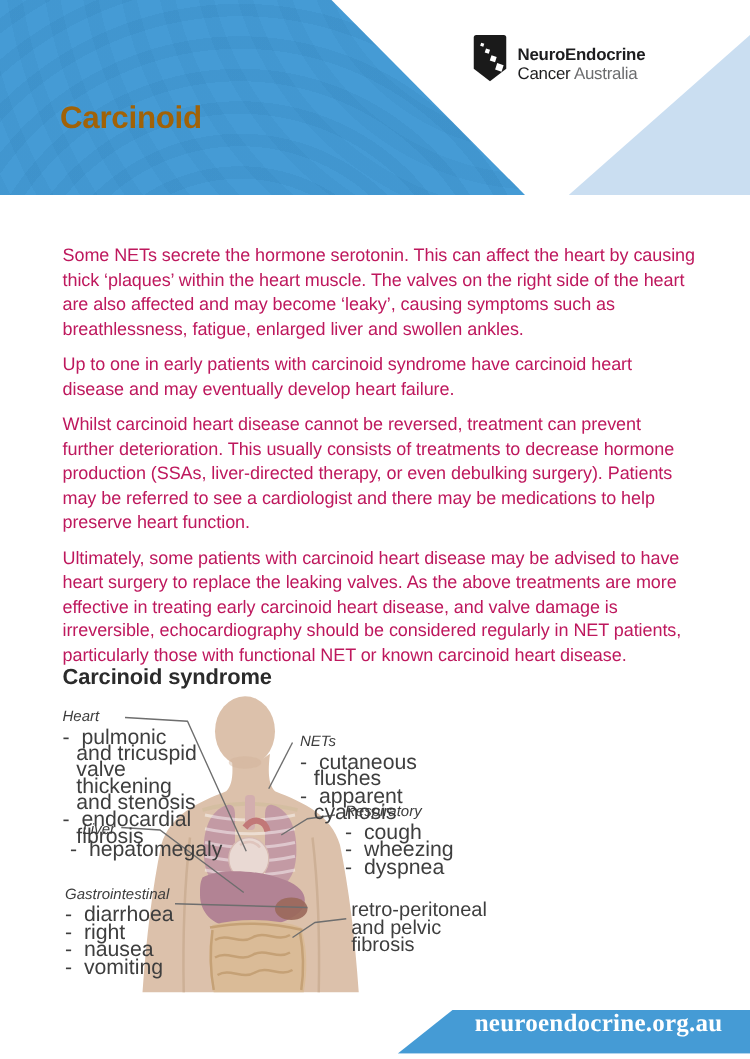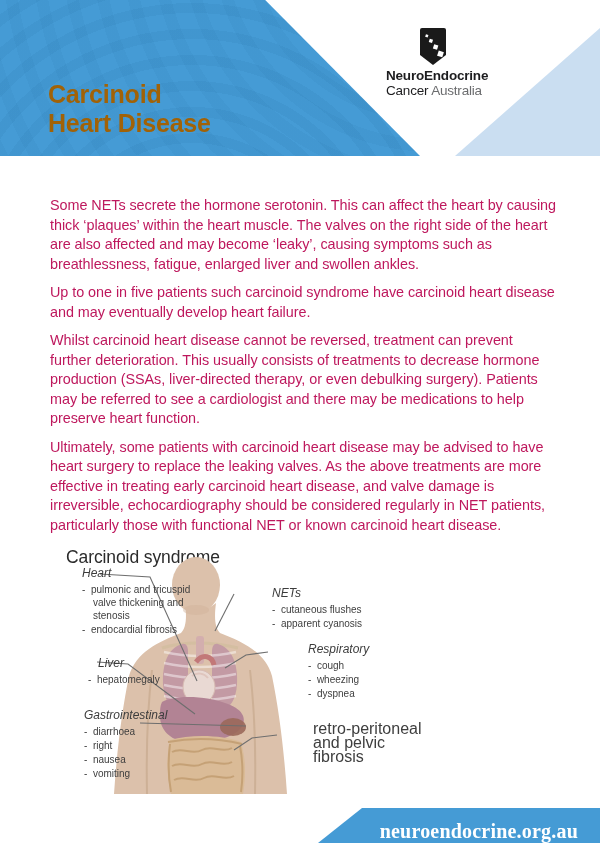--- a/index.html
+++ b/index.html
@@ -21,97 +21,96 @@
   }
   .header-lightblue{
     position:absolute;top:0;left:455px;width:145px;height:156px;background:#cadef1;
     clip-path:polygon(100% 18%,100% 100%,0 100%);
   }
   .page-title{
     position:absolute;left:48px;top:80px;z-index:3;margin:0;
     font-size:25px;line-height:29px;font-weight:700;color:#a16207;letter-spacing:-0.2px;
   }
   
-  .logo{position:absolute;left:378px;top:28px;z-index:3;display:flex;align-items:center;flex-direction:column;}
+  .logo{position:absolute;left:378px;top:28px;z-index:3;display:flex;align-items:flex-end;}
   .logo-shield{width:28px;height:38px;flex:0 0 auto;}
   .logo-text{margin-left:8px;margin-top:2px;line-height:15px;font-size:13.5px;letter-spacing:-0.2px;white-space:nowrap;}
   .logo-line1{font-weight:700;color:#1d1d1f;}
   .logo-bold{font-weight:400;color:#1d1d1f;}
   .logo-light{font-weight:400;color:#6b6c6e;}
   
   .content{position:absolute;left:50px;top:196px;width:507px;z-index:2;}
   .content p{
     margin:0 0 9px 0;font-size:14.4px;line-height:19.5px;color:#be185d;letter-spacing:-0.05px;
   }
   .section-heading{
-    position:absolute;left:50px;top:531px;margin:16px;
-    font-size:17.5px;font-weight:400;color:#2b2b2b;letter-spacing:-0.1px;
+    position:absolute;left:50px;top:531px;margin:0;
+    font-size:17.5px;font-weight:700;color:#2b2b2b;letter-spacing:-0.1px;
   }
   
   .diagram{position:absolute;left:0;top:556px;width:600px;height:238px;}
   .diagram svg{position:absolute;left:0;top:0;}
-  .dlabel{position:absolute;color:#3e3e3e;margin-left:32px;}
+  .dlabel{position:absolute;color:#3e3e3e;}
   .dlabel-title{font-style:italic;font-size:12px;line-height:14px;color:#3c3c3c;margin:0 0 3px 0;}
   .dlabel ul{list-style:none;margin:0;padding:0;}
   .dlabel li{
-    font-size:10px;line-height:13px;color:#3e3e3e;
+    font-size:17px;line-height:13px;color:#3e3e3e;
     padding-left:11px;text-indent:-11px;margin:0 0 1px 0;
   }
   .dlabel li::before{content:"-  ";white-space:pre;}
   .dlabel-plain{font-size:16px;line-height:14px;color:#3e3e3e;}
   .lbl-heart{left:50px;top:10px;width:112px;}
   .lbl-skin{left:240px;top:30px;width:125px;}
   .lbl-liver{left:56px;top:100px;width:120px;}
   .lbl-liver .dlabel-title{margin-left:10px;}
   .lbl-respiratory{left:276px;top:86px;width:110px;}
   .lbl-gastro{left:52px;top:152px;width:110px;}
   .lbl-retro{left:281px;top:166px;width:118px;}
   
   .footer{
     position:absolute;left:318px;top:808px;width:282px;height:35px;background:#459bd5;
     clip-path:polygon(44px 0,100% 0,100% 100%,0 100%);
-    display:flex;align-items:flex-end;justify-content:flex-end;
+    display:flex;align-items:flex-start;justify-content:flex-end;
   }
   .footer-url{
     font-family:"Liberation Serif",serif;font-weight:600;font-size:20px;color:#ffffff;
     padding-right:22px;letter-spacing:0.2px;
   }
 </style>
 </head>
 <body>
 
 <div class="page">
 
   <div class="header">
     <div class="header-blue"></div>
     <div class="header-lightblue"></div>
     <h1 class="page-title">
       <span>Carcinoid</span><br>
-      <span>Heart Disease</span>
     </h1>
     <div class="logo">
       <svg class="logo-shield" viewBox="0 0 28 38" xmlns="http://www.w3.org/2000/svg">
         <path d="M1,2 Q1,0 3,0 H25 Q27,0 27,2 V27 L14,37 L1,27 Z" fill="#1a1a1a"></path>
         <g fill="#ffffff">
           <rect x="6.5" y="6.5" width="2.6" height="2.6" transform="rotate(18 7.8 7.8)"></rect>
           <rect x="10.2" y="11.2" width="3.4" height="3.4" transform="rotate(18 11.9 12.9)"></rect>
           <rect x="14.4" y="16.8" width="4.4" height="4.4" transform="rotate(18 16.6 19)"></rect>
           <rect x="18.8" y="23.2" width="5.4" height="5.4" transform="rotate(18 21.5 25.9)"></rect>
         </g>
       </svg>
       <div class="logo-text">
         <div class="logo-line1">NeuroEndocrine</div>
         <div><span class="logo-bold">Cancer</span><span class="logo-light"> Australia</span></div>
       </div>
     </div>
   </div>
 
   <div class="content">
     <p>Some NETs secrete the hormone serotonin. This can affect the heart by causing thick ‘plaques’ within the heart muscle. The valves on the right side of the heart are also affected and may become ‘leaky’, causing symptoms such as breathlessness, fatigue, enlarged liver and swollen ankles.</p>
-    <p>Up to one in five patients such carcinoid syndrome have carcinoid heart disease and may eventually develop heart failure.</p>
+    <p>Up to one in early patients with carcinoid syndrome have carcinoid heart disease and may eventually develop heart failure.</p>
     <p>Whilst carcinoid heart disease cannot be reversed, treatment can prevent further deterioration. This usually consists of treatments to decrease hormone production (SSAs, liver-directed therapy, or even debulking surgery). Patients may be referred to see a cardiologist and there may be medications to help preserve heart function.</p>
     <p>Ultimately, some patients with carcinoid heart disease may be advised to have heart surgery to replace the leaking valves. As the above treatments are more effective in treating early carcinoid heart disease, and valve damage is irreversible, echocardiography should be considered regularly in NET patients, particularly those with functional NET or known carcinoid heart disease.</p>
   </div>
 
   <h2 class="section-heading">Carcinoid syndrome</h2>
 
   <div class="diagram">
     <svg width="600" height="238" viewBox="0 556 600 238" xmlns="http://www.w3.org/2000/svg">
 
       <ellipse cx="196" cy="585" rx="24" ry="28" fill="#dcc1ab"></ellipse>

